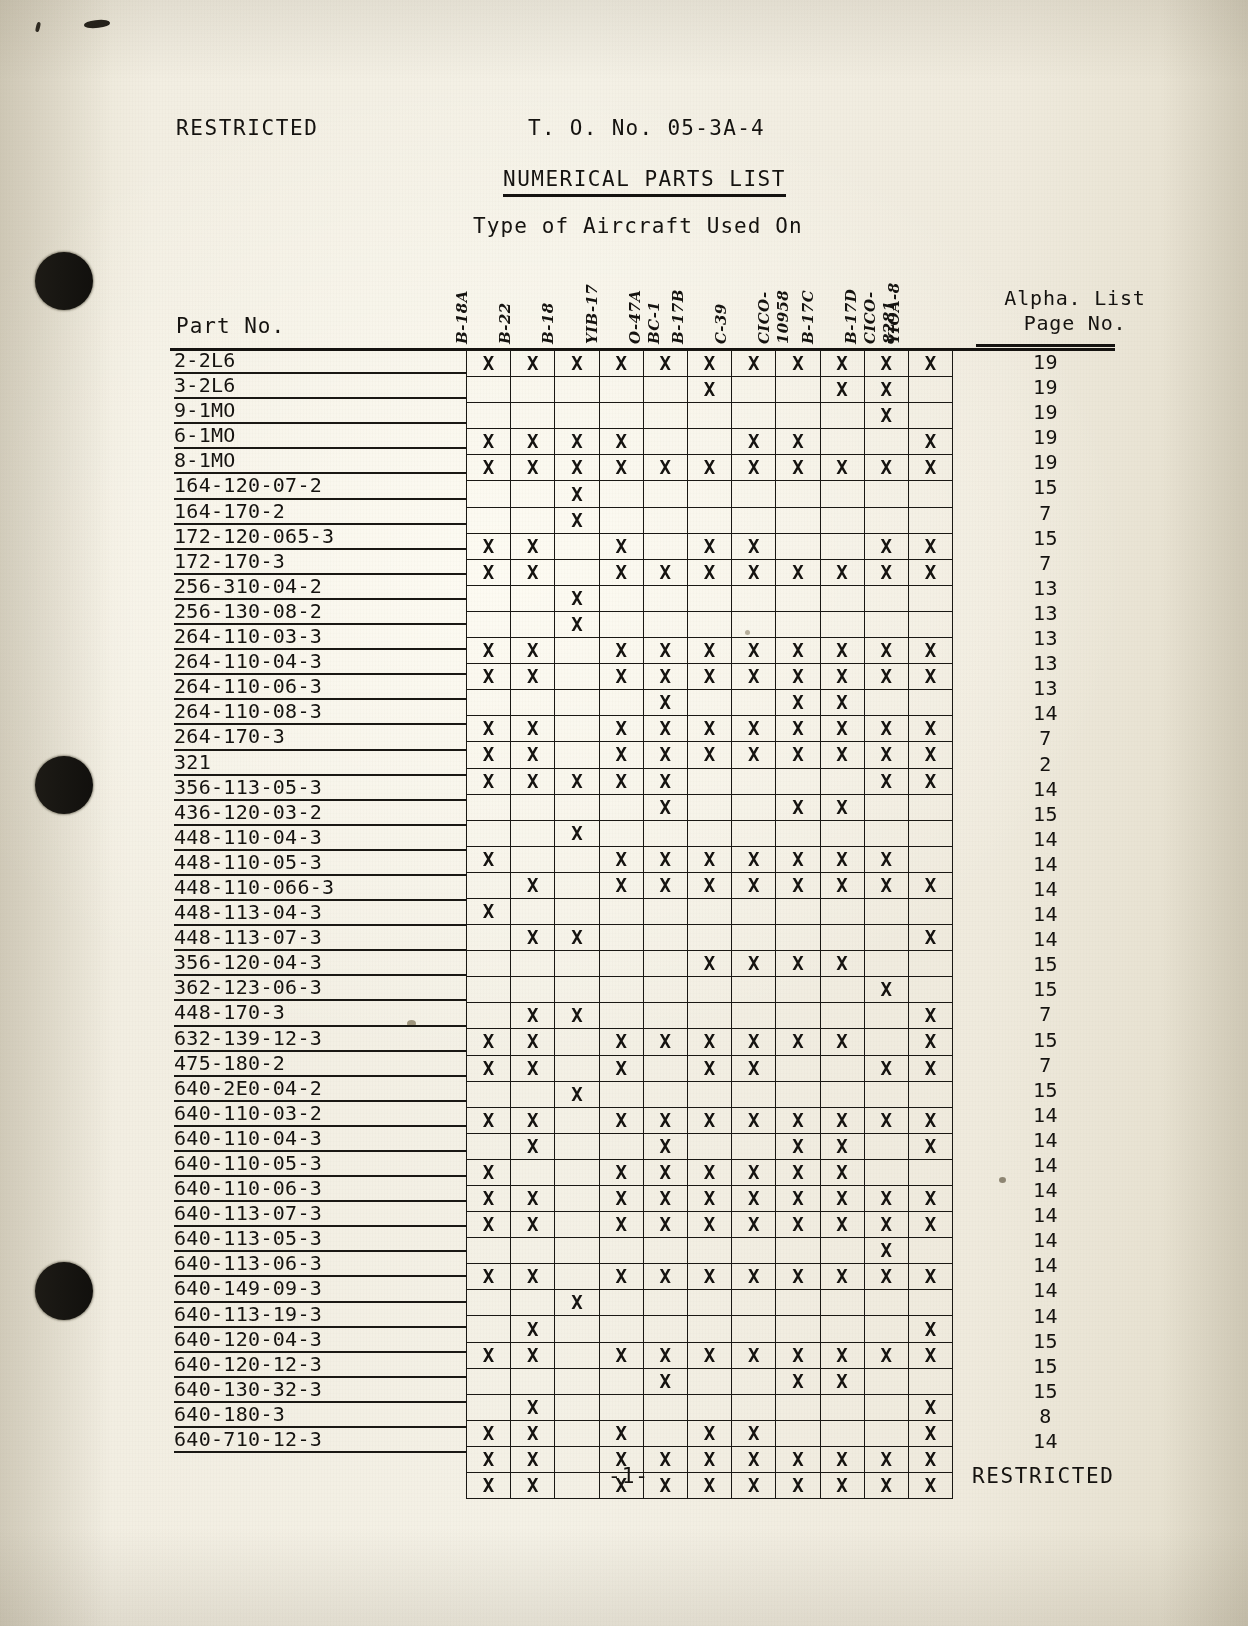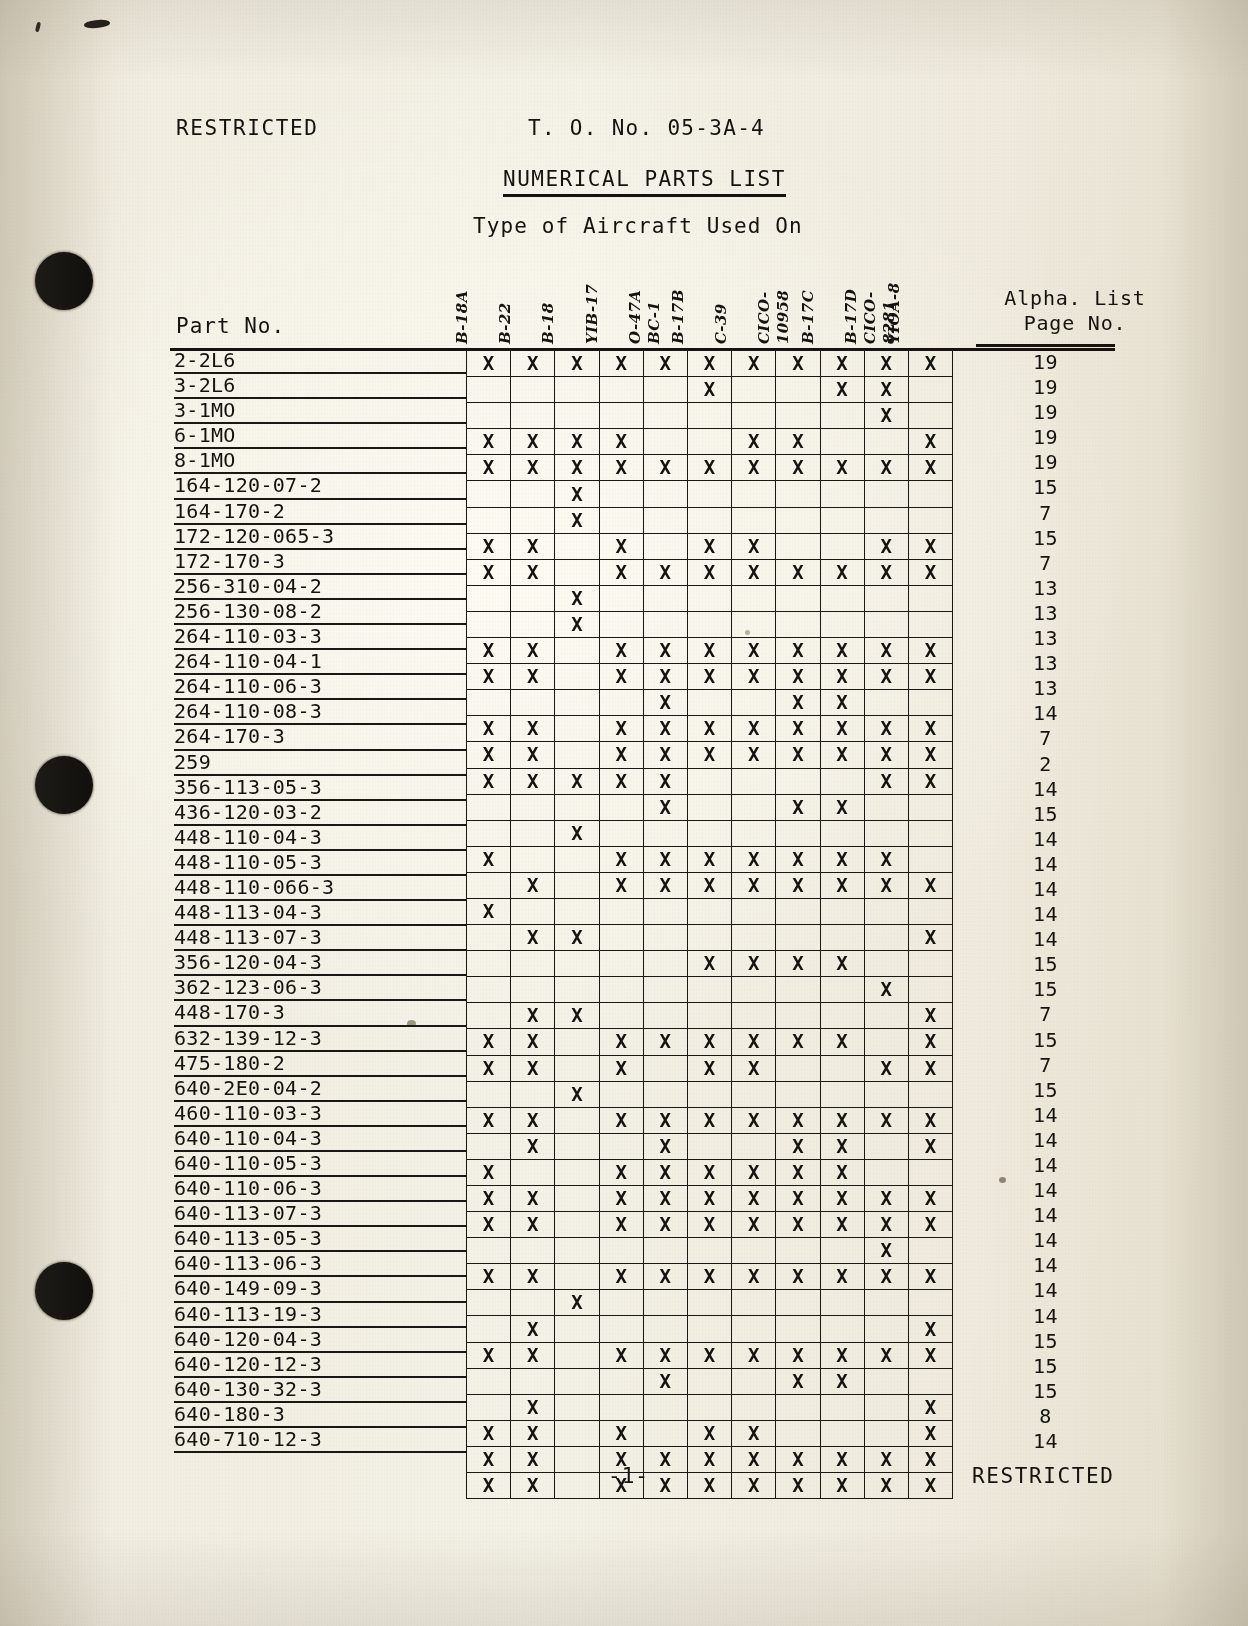--- a/index.html
+++ b/index.html
@@ -276,21 +276,21 @@
         <div class="pn-row">
           <div class="pn-lead"></div>
           <span class="pn-text">2-2L6</span>
         </div>
         <div class="pn-row">
           <div class="pn-lead"></div>
           <span class="pn-text">3-2L6</span>
         </div>
         <div class="pn-row">
           <div class="pn-lead"></div>
-          <span class="pn-text">3-1MO</span>
+          <span class="pn-text">9-1MO</span>
         </div>
         <div class="pn-row">
           <div class="pn-lead"></div>
           <span class="pn-text">6-1MO</span>
         </div>
         <div class="pn-row">
           <div class="pn-lead"></div>
           <span class="pn-text">8-1MO</span>
         </div>
         <div class="pn-row">
@@ -316,37 +316,37 @@
         <div class="pn-row">
           <div class="pn-lead"></div>
           <span class="pn-text">256-130-08-2</span>
         </div>
         <div class="pn-row">
           <div class="pn-lead"></div>
           <span class="pn-text">264-110-03-3</span>
         </div>
         <div class="pn-row">
           <div class="pn-lead"></div>
-          <span class="pn-text">264-110-04-1</span>
+          <span class="pn-text">264-110-04-3</span>
         </div>
         <div class="pn-row">
           <div class="pn-lead"></div>
           <span class="pn-text">264-110-06-3</span>
         </div>
         <div class="pn-row">
           <div class="pn-lead"></div>
           <span class="pn-text">264-110-08-3</span>
         </div>
         <div class="pn-row">
           <div class="pn-lead"></div>
           <span class="pn-text">264-170-3</span>
         </div>
         <div class="pn-row">
           <div class="pn-lead"></div>
-          <span class="pn-text">259</span>
+          <span class="pn-text">321</span>
         </div>
         <div class="pn-row">
           <div class="pn-lead"></div>
           <span class="pn-text">356-113-05-3</span>
         </div>
         <div class="pn-row">
           <div class="pn-lead"></div>
           <span class="pn-text">436-120-03-2</span>
         </div>
         <div class="pn-row">
@@ -388,21 +388,21 @@
         <div class="pn-row">
           <div class="pn-lead"></div>
           <span class="pn-text">475-180-2</span>
         </div>
         <div class="pn-row">
           <div class="pn-lead"></div>
           <span class="pn-text">640-2E0-04-2</span>
         </div>
         <div class="pn-row">
           <div class="pn-lead"></div>
-          <span class="pn-text">460-110-03-3</span>
+          <span class="pn-text">640-110-03-2</span>
         </div>
         <div class="pn-row">
           <div class="pn-lead"></div>
           <span class="pn-text">640-110-04-3</span>
         </div>
         <div class="pn-row">
           <div class="pn-lead"></div>
           <span class="pn-text">640-110-05-3</span>
         </div>
         <div class="pn-row">

